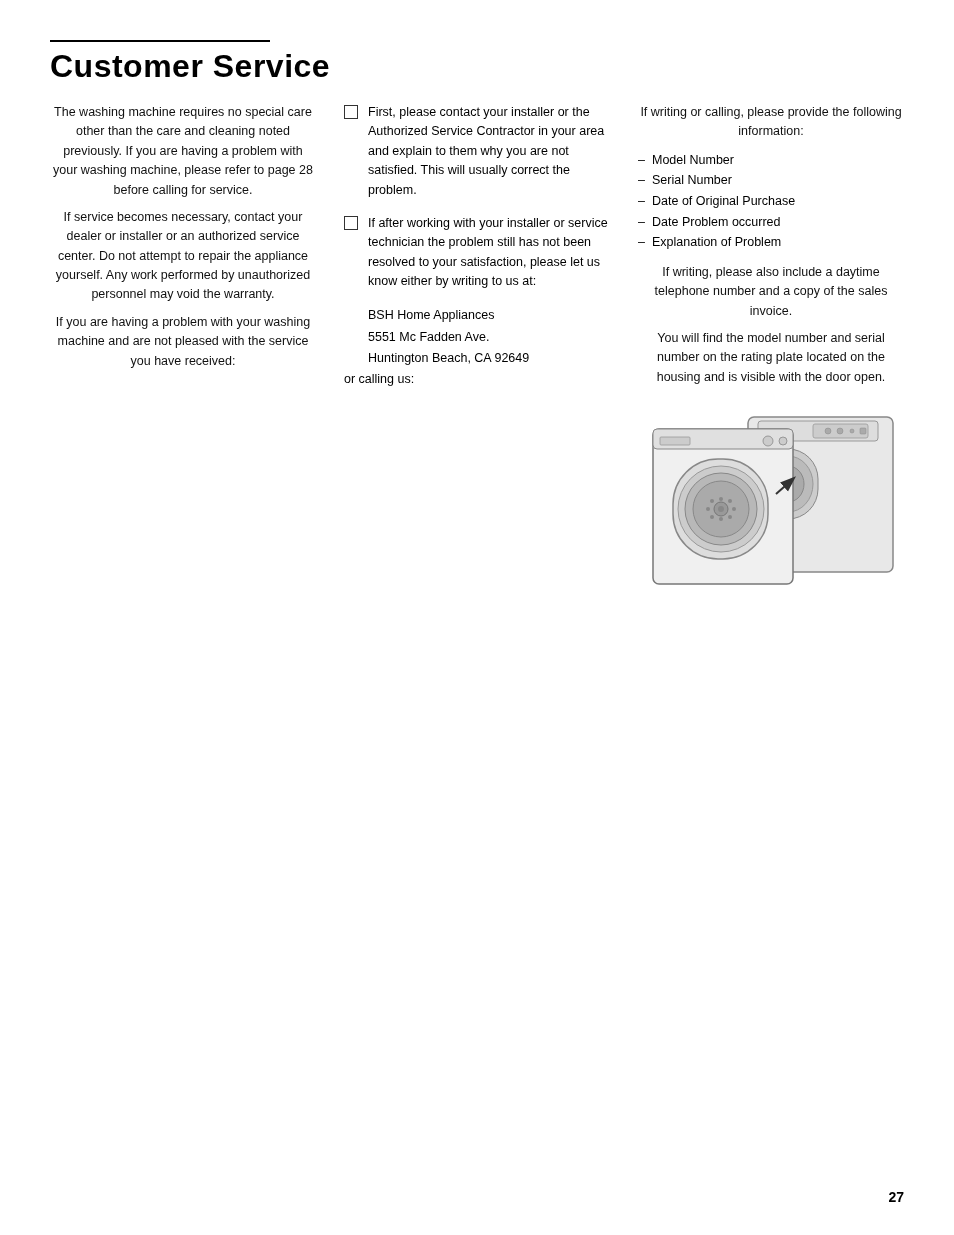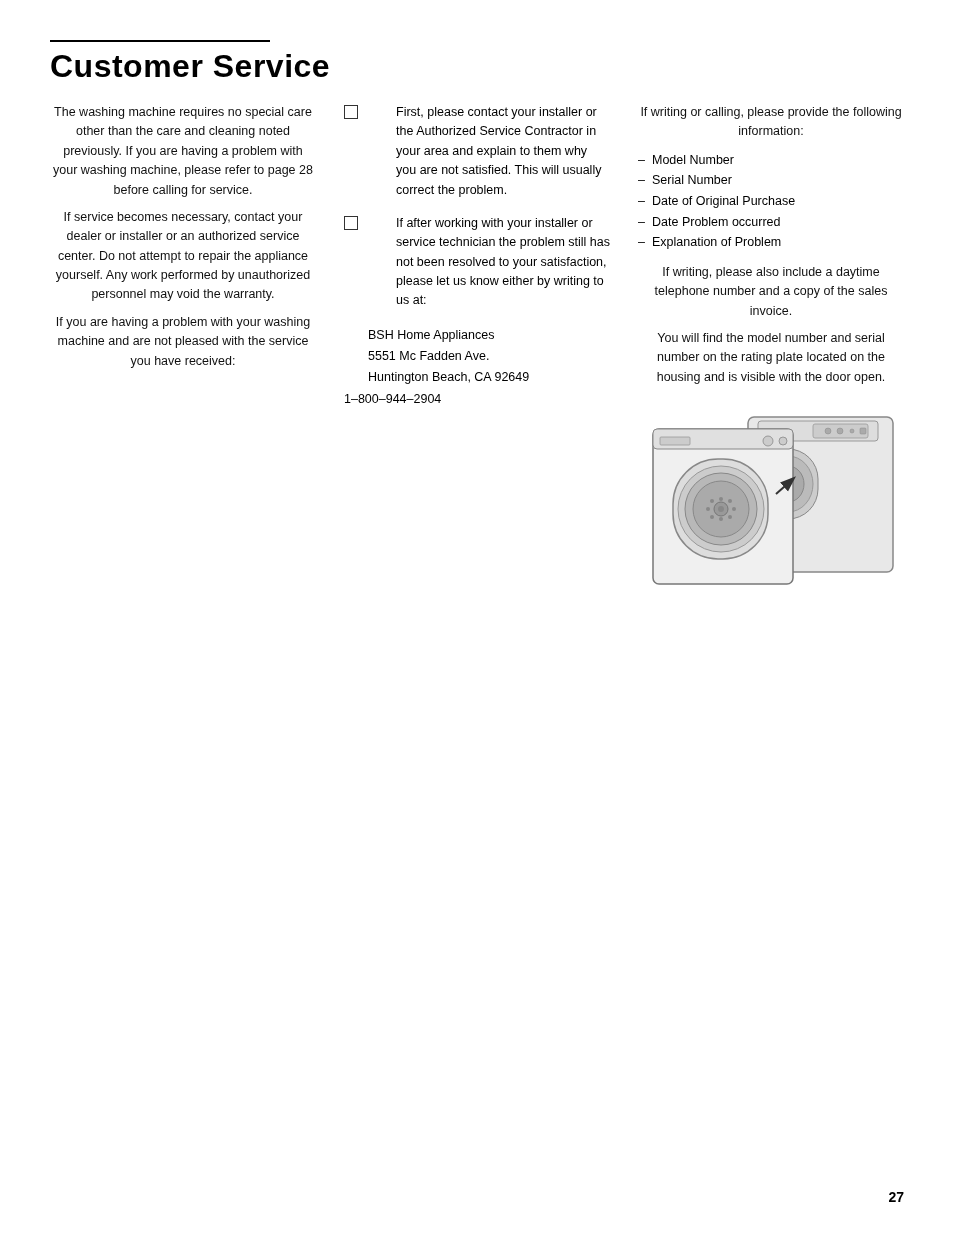--- a/index.html
+++ b/index.html
@@ -62,21 +62,20 @@
     .col-mid {
       padding-top: 0;
     }
 
     .bullet-item {
       display: flex;
       align-items: flex-start;
       margin-bottom: 14px;
       font-size: 12.5px;
       line-height: 1.55;
-      gap: 28px;
     }
 
     .bullet-checkbox {
       width: 14px;
       height: 14px;
       border: 1.5px solid #333;
       display: inline-block;
       margin-right: 10px;
       margin-top: 2px;
       flex-shrink: 0;
@@ -161,21 +160,21 @@
       <div class="bullet-item">
         <span class="bullet-checkbox"></span>
         <span class="bullet-text">If after working with your installer or service technician the problem still has not been resolved to your satisfaction, please let us know either by writing to us at:</span>
       </div>
       <div class="address-block">
         <div>BSH Home Appliances</div>
         <div>5551 Mc Fadden Ave.</div>
         <div>Huntington Beach, CA 92649</div>
       </div>
       <div class="calling-block">
-        <div>1–800–944–2904</div>
+        <div>or calling us:</div>
       </div>
     </div>
 
     <div class="col-right">
       <p>If writing or calling, please provide the following information:</p>
       <ul class="info-list">
         <li>Model Number</li>
         <li>Serial Number</li>
         <li>Date of Original Purchase</li>
         <li>Date Problem occurred</li>

